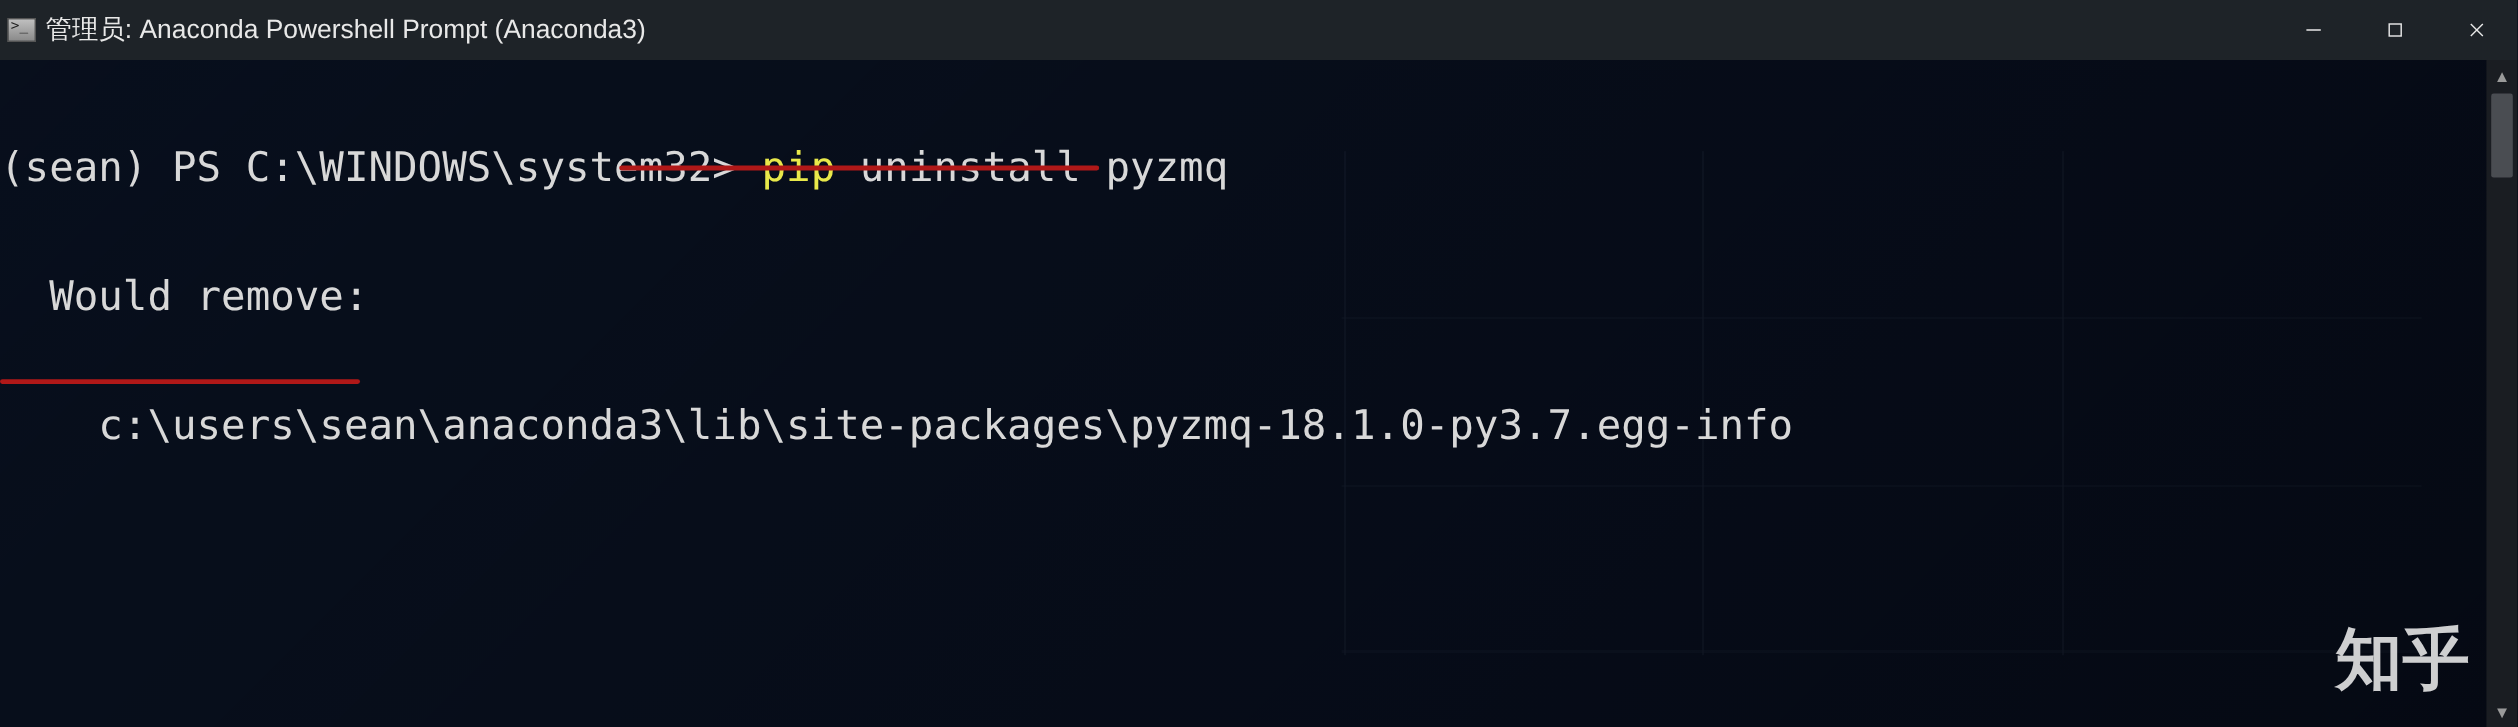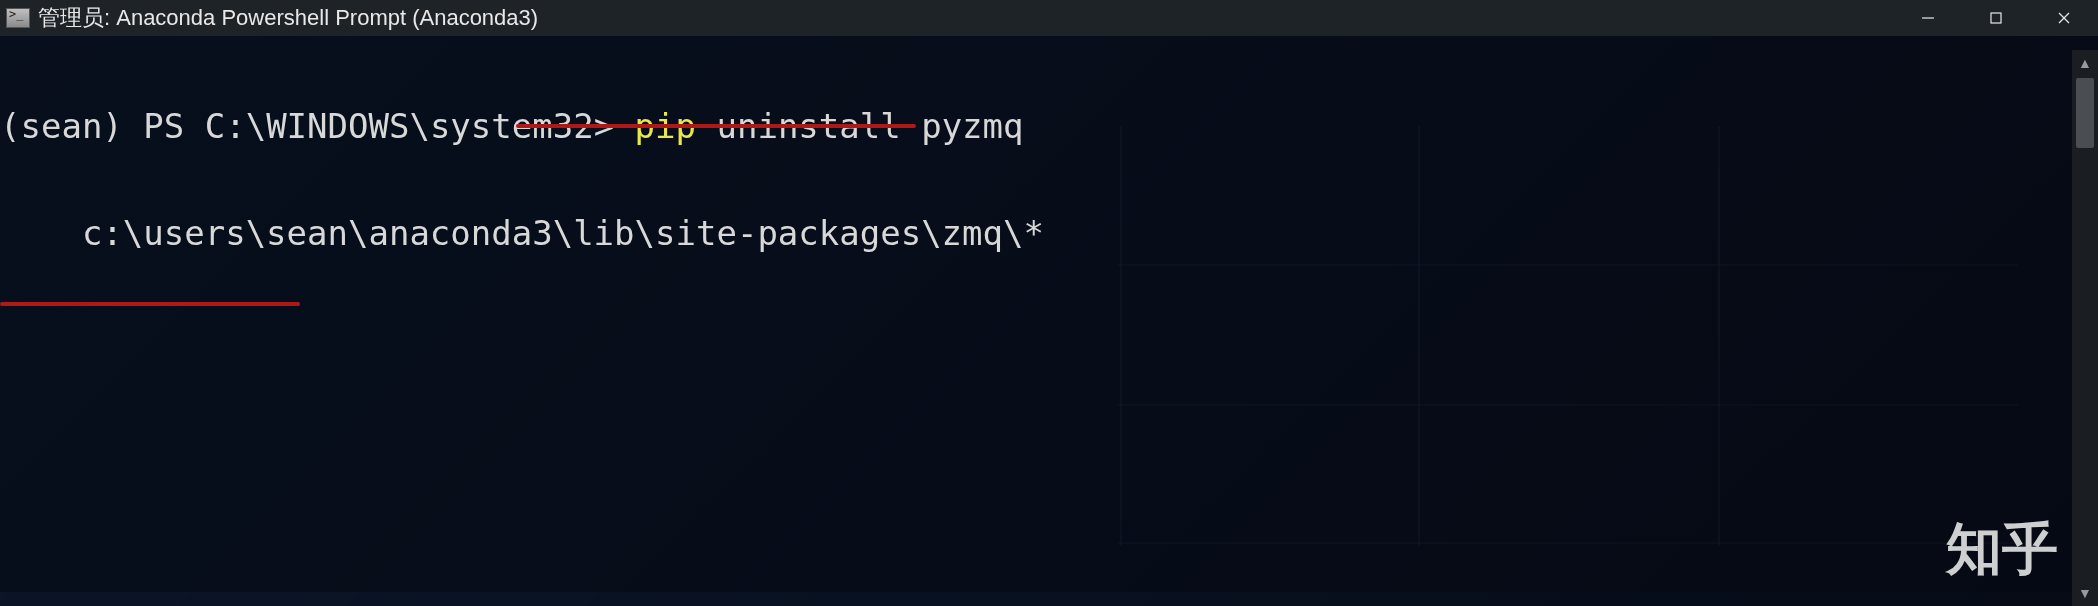--- a/index.html
+++ b/index.html
@@ -15,21 +15,21 @@
   }
   .desktop-lines {
     position: absolute; right: 80px; bottom: 60px; width: 900px; height: 420px; opacity: 0.12;
     background:
       linear-gradient(90deg, transparent 0 2px, rgba(200,220,255,0.6) 2px 4px, transparent 4px 300px, rgba(200,220,255,0.6) 300px 302px, transparent 302px 600px, rgba(200,220,255,0.6) 600px 602px, transparent 602px),
       linear-gradient(0deg, transparent 0 2px, rgba(200,220,255,0.4) 2px 4px, transparent 4px 140px, rgba(200,220,255,0.4) 140px 142px, transparent 142px 280px, rgba(200,220,255,0.4) 280px 282px, transparent 282px);
   }
 
   .titlebar {
     position: relative;
-    height: 36px;
+    height: 50px;
     background: #1e2328;
     display: flex;
     align-items: center;
     padding-left: 6px;
     color: #e8e8e8;
     font-size: 22px;
     z-index: 5;
   }
   .titlebar .icon-box {
     width: 24px; height: 20px; margin-right: 8px;
@@ -116,21 +116,22 @@
       <svg viewBox="0 0 16 16">
           <line x1="3" y1="3" x2="13" y2="13"></line>
           <line x1="13" y1="3" x2="3" y2="13"></line>
         </svg>
     </div>
   </div>
 </div>
 
 <div class="terminal">
   <span class="line"><span>(sean) </span><span>PS </span><span>C:\WINDOWS\system32&gt; </span><span class="yellow">pip</span><span> uninstall pyzmq</span></span>
-  <span class="line">    c:\users\sean\anaconda3\lib\site-packages\zmq\*</span>
+  <span class="line">  Would remove:</span>
+  <span class="line">    c:\users\sean\anaconda3\lib\site-packages\pyzmq-18.1.0-py3.7.egg-info</span>
   
   
   
 
   <div class="underline-red" id="ul1" style="left: 516px; top: 88px; width: 400px;"></div>
   <div class="underline-red" id="ul2" style="left: 0px; top: 266px; width: 300px;"></div>
 </div>
 
 <div class="scrollbar">
   <div class="scroll-arrow">▲</div>

